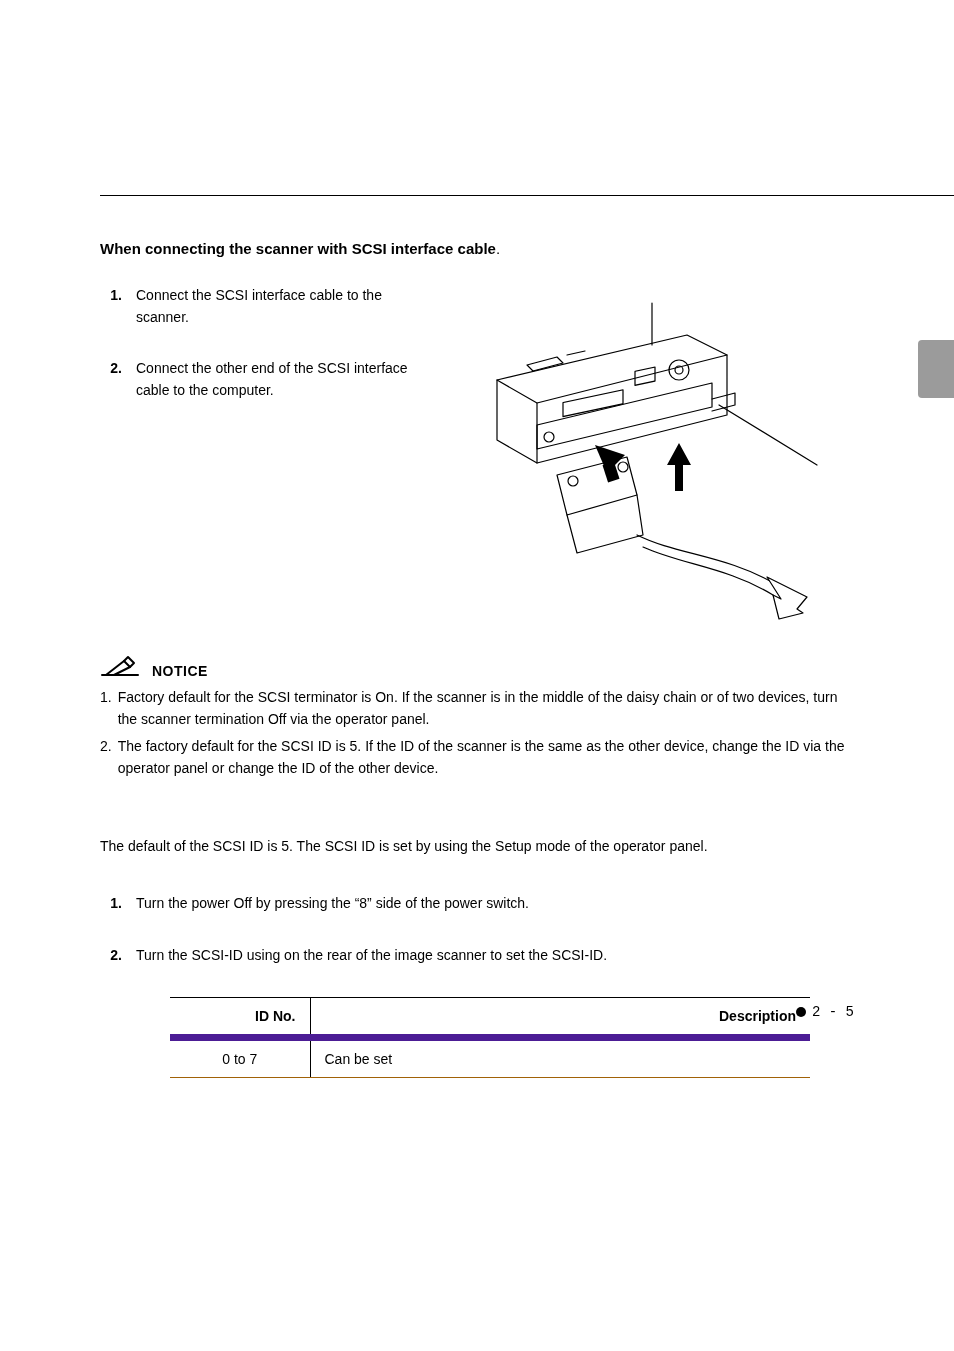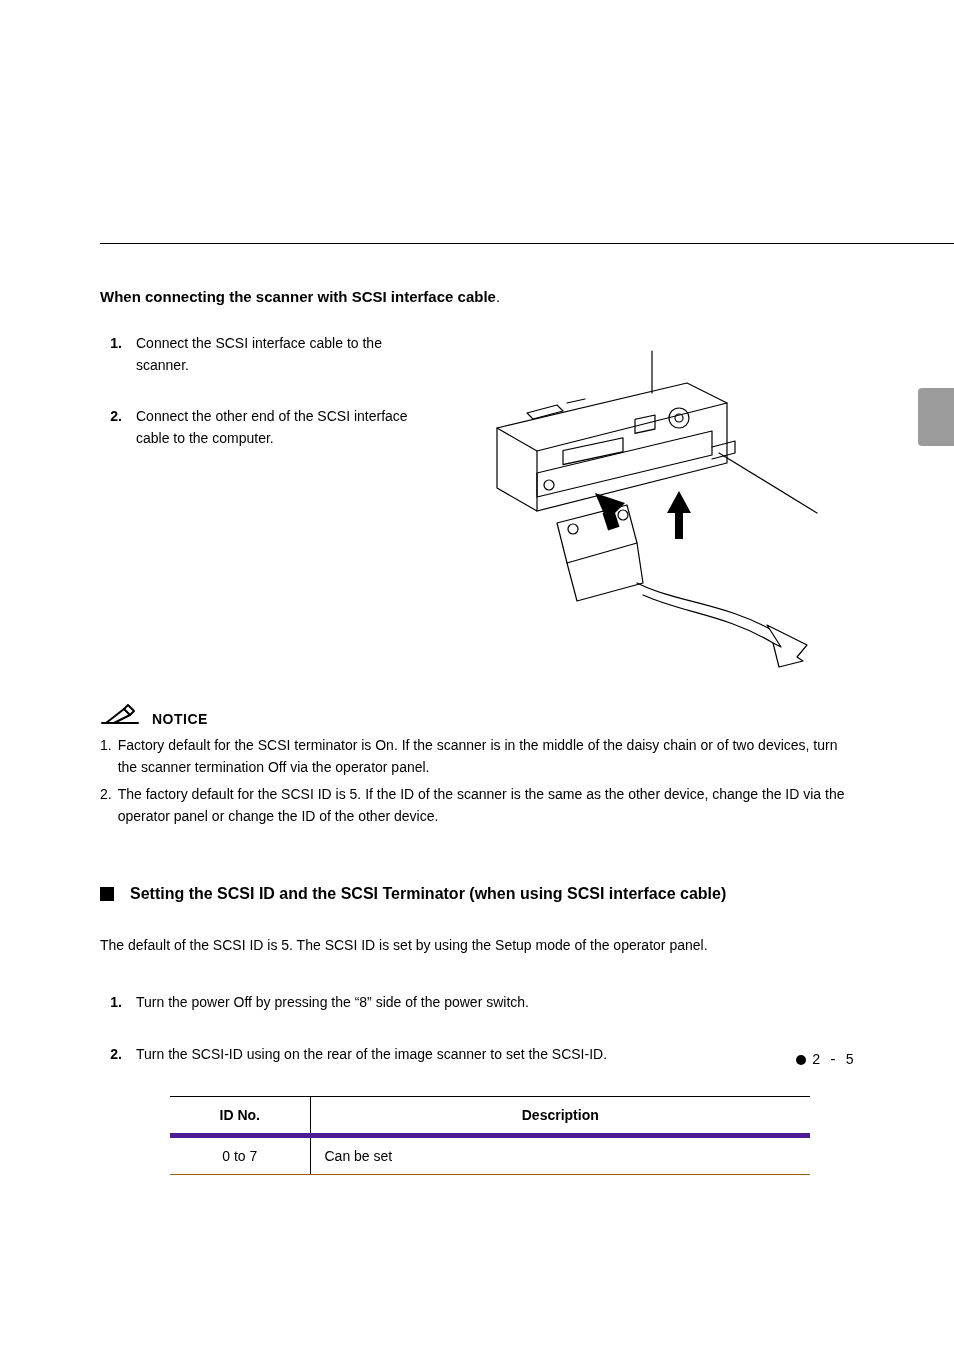--- a/index.html
+++ b/index.html
@@ -1,17 +1,17 @@
 <!DOCTYPE html>
 <html><head>
 <meta charset="utf-8">
 <style>
   * { box-sizing: border-box; margin: 0; padding: 0; }
   html, body { width: 954px; height: 1351px; background: #ffffff; font-family: Arial, Helvetica, sans-serif; color: #000; }
-  .page { position: relative; width: 954px; height: 1106px; padding: 0 44px; margin-top: 48px; }
+  .page { position: relative; width: 954px; height: 1106px; padding: 0 44px; }
   .top-rule { position: absolute; left: 100px; right: 0; top: 195px; border-top: 1px solid #000; }
   .side-tab { position: absolute; right: 0; top: 340px; width: 36px; height: 58px; background: #9b9b9b; border-top-left-radius: 4px; border-bottom-left-radius: 4px; }
   .content { position: absolute; left: 100px; right: 100px; top: 240px; }
   h4.subhead { font-size: 15px; font-weight: bold; margin-bottom: 28px; }
   h4.subhead .thin { font-weight: normal; }
   .steps-row { display: flex; gap: 30px; align-items: flex-start; }
   .steps-col { width: 320px; }
   ol.steps { list-style: none; }
   ol.steps li { display: flex; gap: 14px; font-size: 14px; line-height: 1.55; margin-bottom: 30px; }
   ol.steps li .num { font-weight: bold; width: 22px; flex-shrink: 0; text-align: right; }
@@ -27,21 +27,21 @@
   .section2 { margin-top: 56px; }
   .sec-title-row { display: flex; align-items: center; gap: 16px; margin-bottom: 30px; }
   .sec-title-row .sq { width: 14px; height: 14px; background: #000; flex-shrink: 0; }
   .sec-title-row h3 { font-size: 16px; font-weight: bold; line-height: 1.3; }
   .intro { font-size: 14px; line-height: 1.55; margin-bottom: 36px; }
   ol.steps2 { list-style: none; }
   ol.steps2 li { display: flex; gap: 14px; font-size: 14px; line-height: 1.55; margin-bottom: 30px; }
   ol.steps2 li .num { font-weight: bold; width: 22px; flex-shrink: 0; text-align: right; }
   ol.steps2 li .txt { flex: 1; }
   table.desc { width: 640px; margin-left: 70px; border-collapse: collapse; font-size: 14px; }
-  table.desc th { border-top: 1px solid #000; border-bottom: 5px solid #4c1d95; padding: 10px 14px; font-weight: bold; text-align: center; }
+  table.desc th { border-top: 1px solid #000; border-bottom: 7px solid #4c1d95; padding: 10px 14px; font-weight: bold; text-align: right; }
   table.desc th:first-child { width: 140px; }
   table.desc td { border-bottom: 1px solid #a16207; padding: 10px 14px; }
   table.desc td.id { text-align: center; }
   table.desc th + th, table.desc td + td { border-left: 1px solid #000; }
   .page-footer { position: absolute; right: 100px; bottom: 86px; font-size: 14px; display: flex; align-items: center; gap: 6px; font-family: Liberation Mono, monospace; }
   .page-footer .dot { width: 10px; height: 10px; background: #000; border-radius: 50%; display: inline-block; }
 </style>
 </head>
 <body>
 
@@ -136,24 +136,20 @@
           <span>Factory default for the SCSI terminator is On. If the scanner is in the middle of the daisy chain or of two devices, turn the scanner termination Off via the operator panel.</span>
         </div>
         <div class="item">
           <span class="n">2.</span>
           <span>The factory default for the SCSI ID is 5. If the ID of the scanner is the same as the other device, change the ID via the operator panel or change the ID of the other device.</span>
         </div>
       </div>
     </div>
 
     <div class="section2">
-      <div class="sec-title-row">
-        <span class="sq"></span>
-        <h3>Setting the SCSI ID and the SCSI Terminator (when using SCSI interface cable)</h3>
-      </div>
       <p class="intro">The default of the SCSI ID is 5. The SCSI ID is set by using the Setup mode of the operator panel.</p>
 
       <ol class="steps2">
         <li>
           <span class="num">1.</span>
           <span class="txt">Turn the power Off by pressing the “8” side of the power switch.</span>
         </li>
         <li>
           <span class="num">2.</span>
           <span class="txt">Turn the SCSI-ID using on the rear of the image scanner to set the SCSI-ID.</span>

